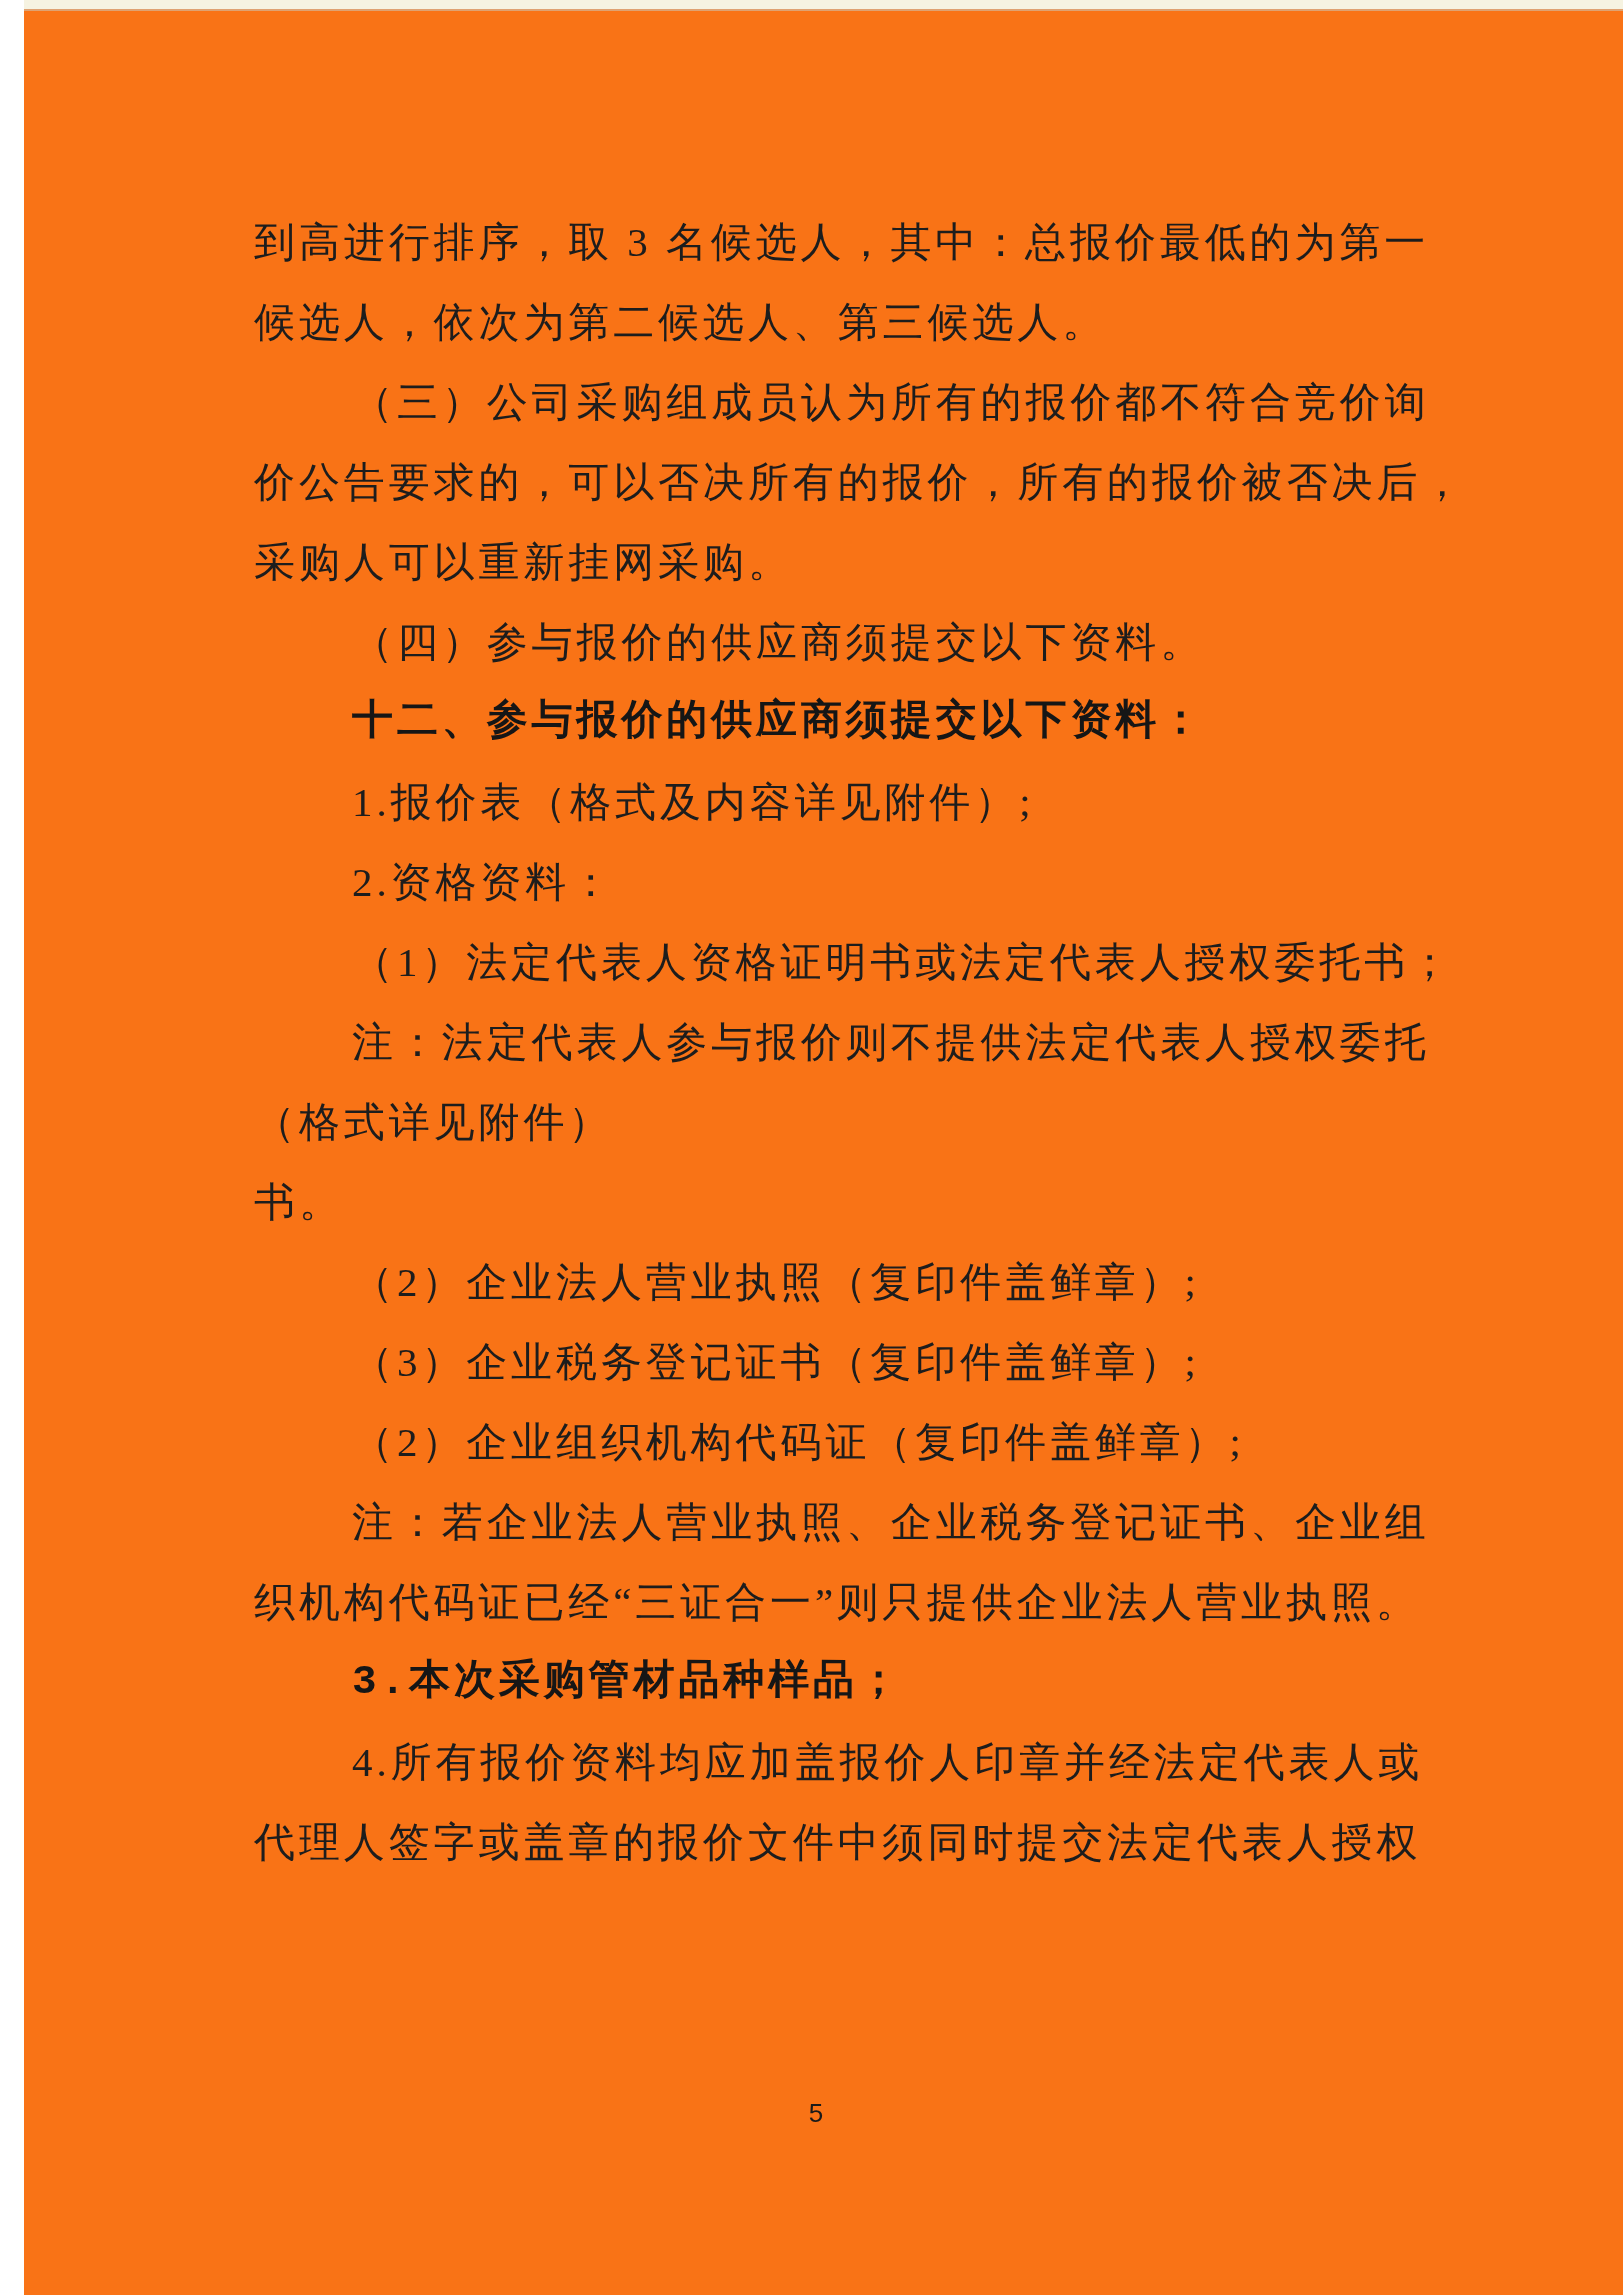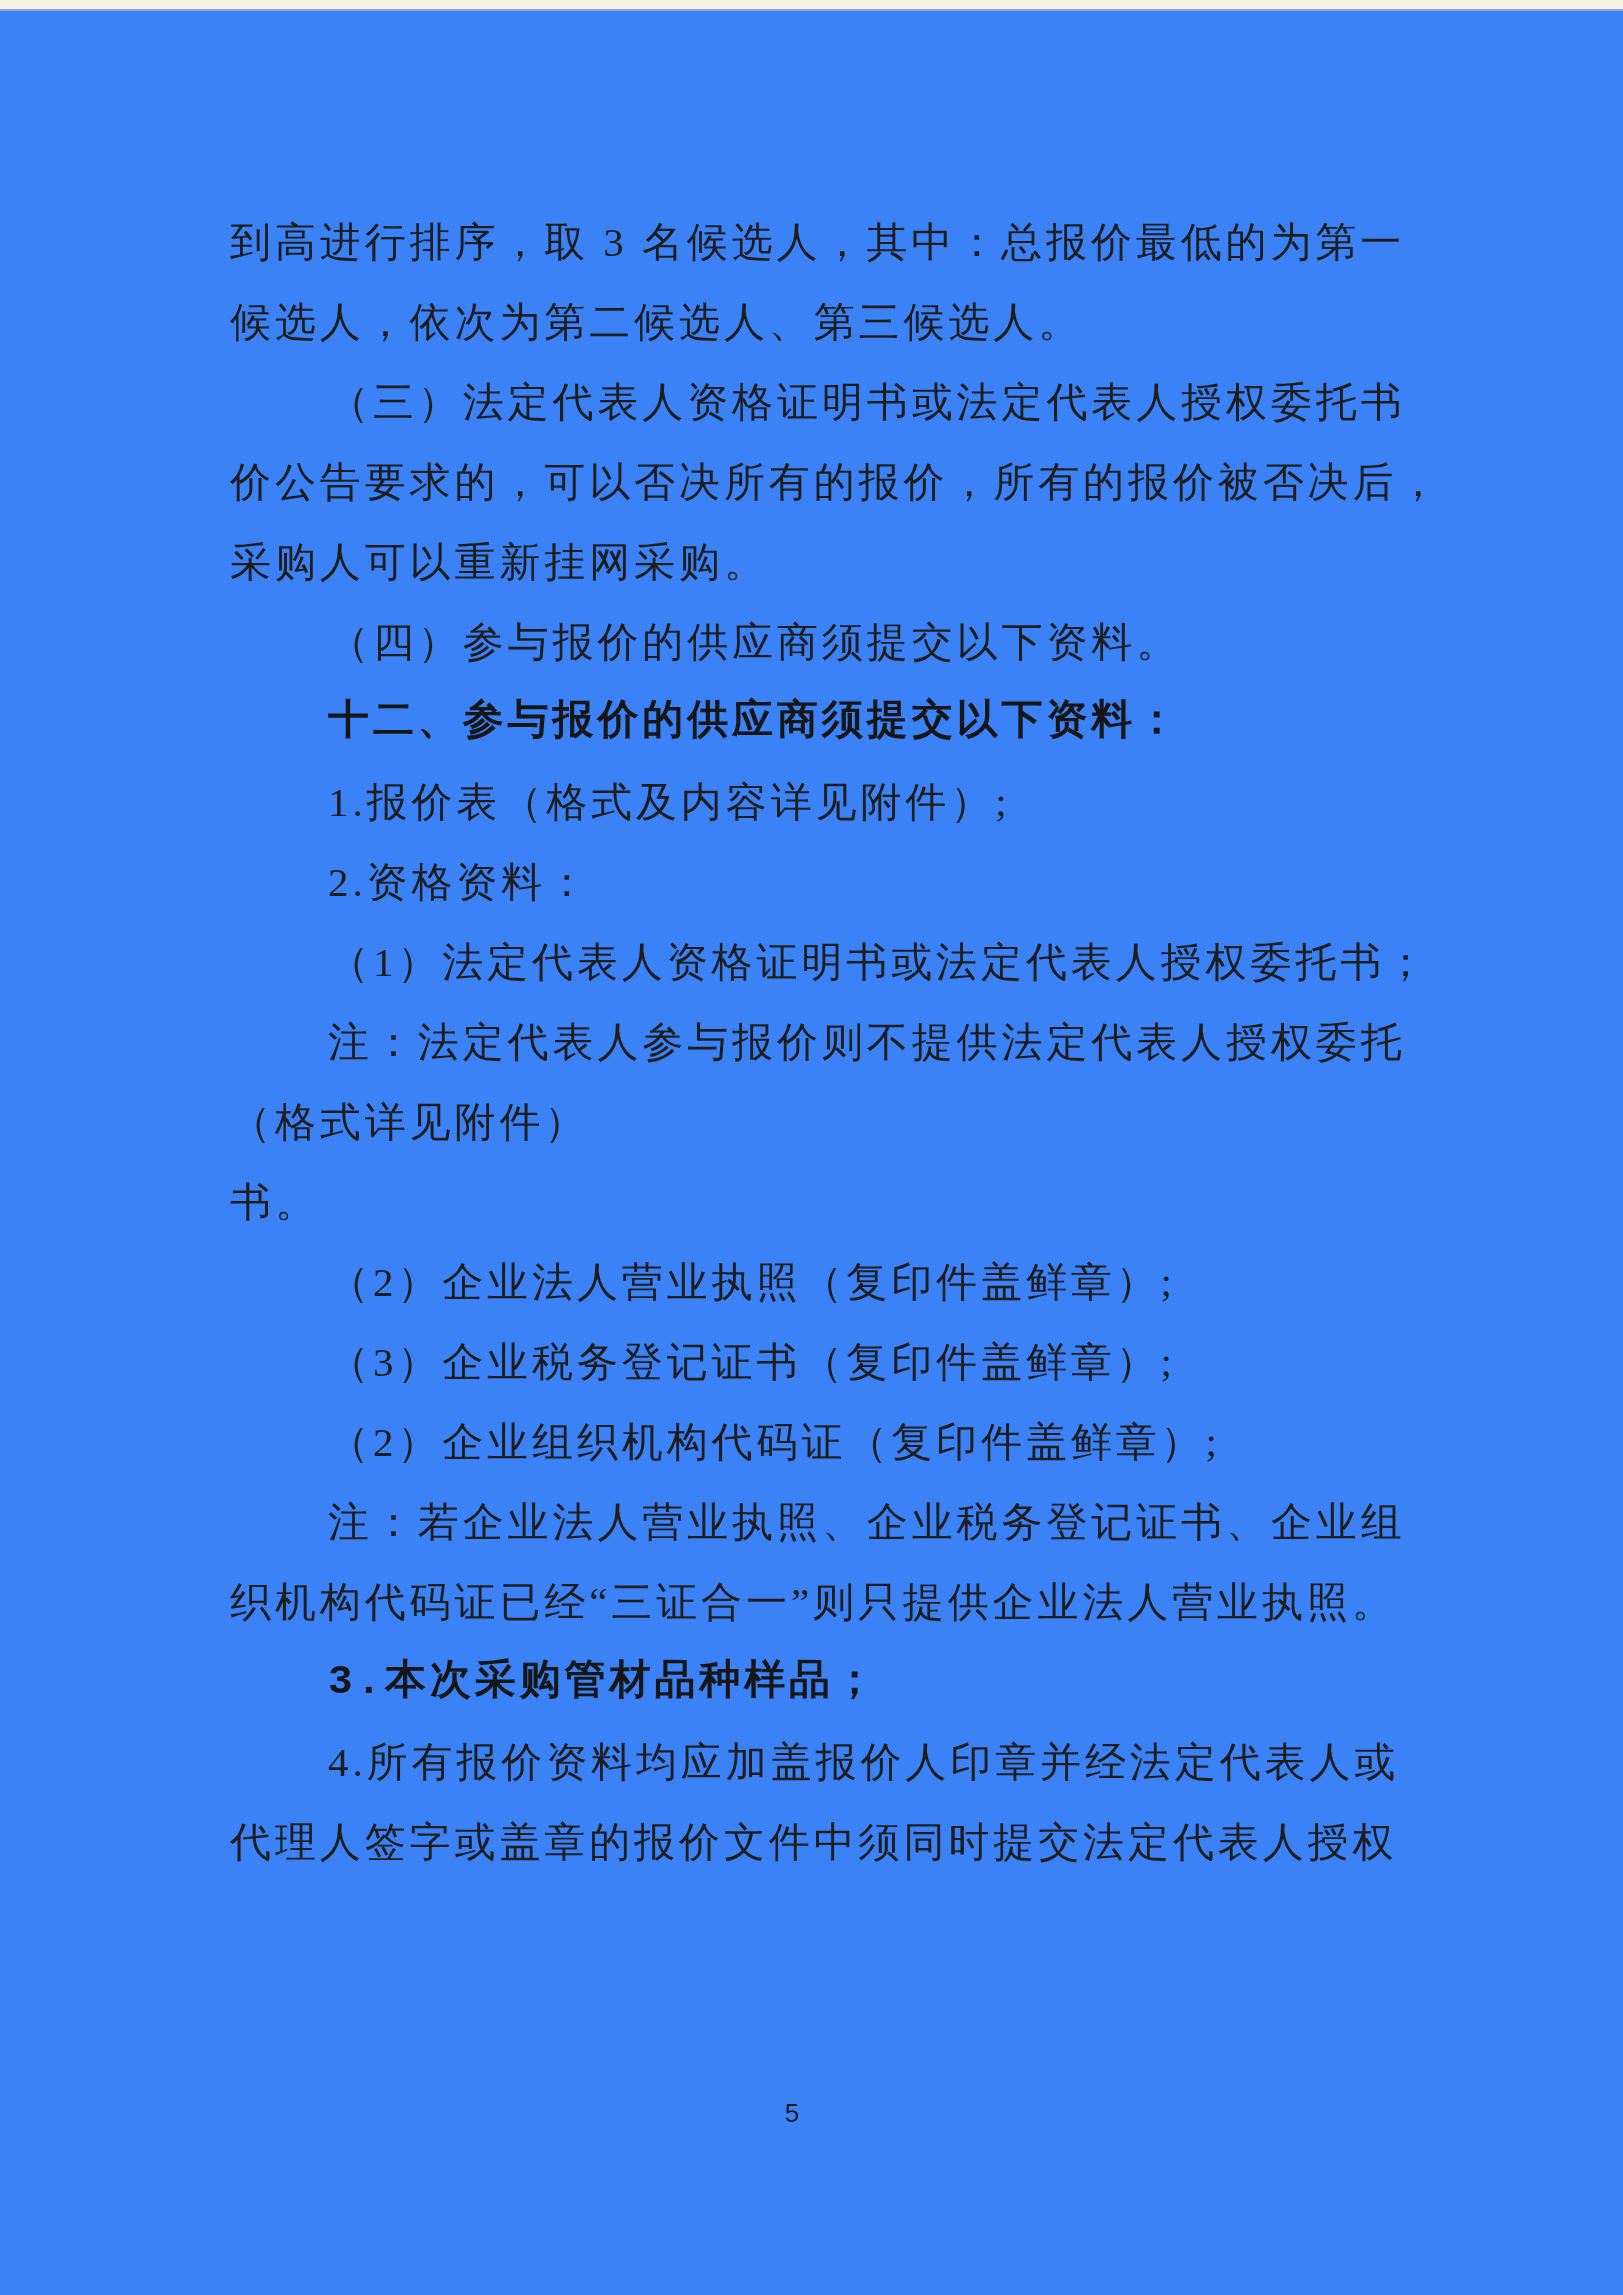--- a/index.html
+++ b/index.html
@@ -10,21 +10,22 @@
     width: 1623px;
     height: 2295px;
     position: relative;
     background: #ffffff;
     overflow: hidden;
     font-family: "Liberation Serif", serif;
   }
   .page {
     position: absolute;
     inset: 0;
-    background: #3b82f6;
+    background: #f97316;
+    margin-left: 24px;
   }
   .scan-edge-top {
     position: absolute;
     top: 0; left: 0;
     width: 100%;
     height: 8.5px;
     background: #f6f3e1;
   }
   .scan-edge-line {
     position: absolute;
@@ -73,21 +74,21 @@
 </head>
 <body>
 
 <div class="page">
   <div class="scan-edge-top"></div>
   <div class="scan-edge-line"></div>
 
   <div class="content">
     <p class="line">到高进行排序，取 3 名候选人，其中：总报价最低的为第一</p>
     <p class="line">候选人，依次为第二候选人、第三候选人。</p>
-    <p class="line indent">（三）法定代表人资格证明书或法定代表人授权委托书</p>
+    <p class="line indent">（三）公司采购组成员认为所有的报价都不符合竞价询</p>
     <p class="line">价公告要求的，可以否决所有的报价，所有的报价被否决后，</p>
     <p class="line">采购人可以重新挂网采购。</p>
     <p class="line indent">（四）参与报价的供应商须提交以下资料。</p>
     <p class="line indent bold">十二、参与报价的供应商须提交以下资料：</p>
     <p class="line indent">1.报价表（格式及内容详见附件）;</p>
     <p class="line indent">2.资格资料：</p>
     <p class="line indent">（1）法定代表人资格证明书或法定代表人授权委托书；</p>
     <p class="line indent">注：法定代表人参与报价则不提供法定代表人授权委托</p>
     <p class="line">（格式详见附件）</p>
     <p class="line">书。</p>

